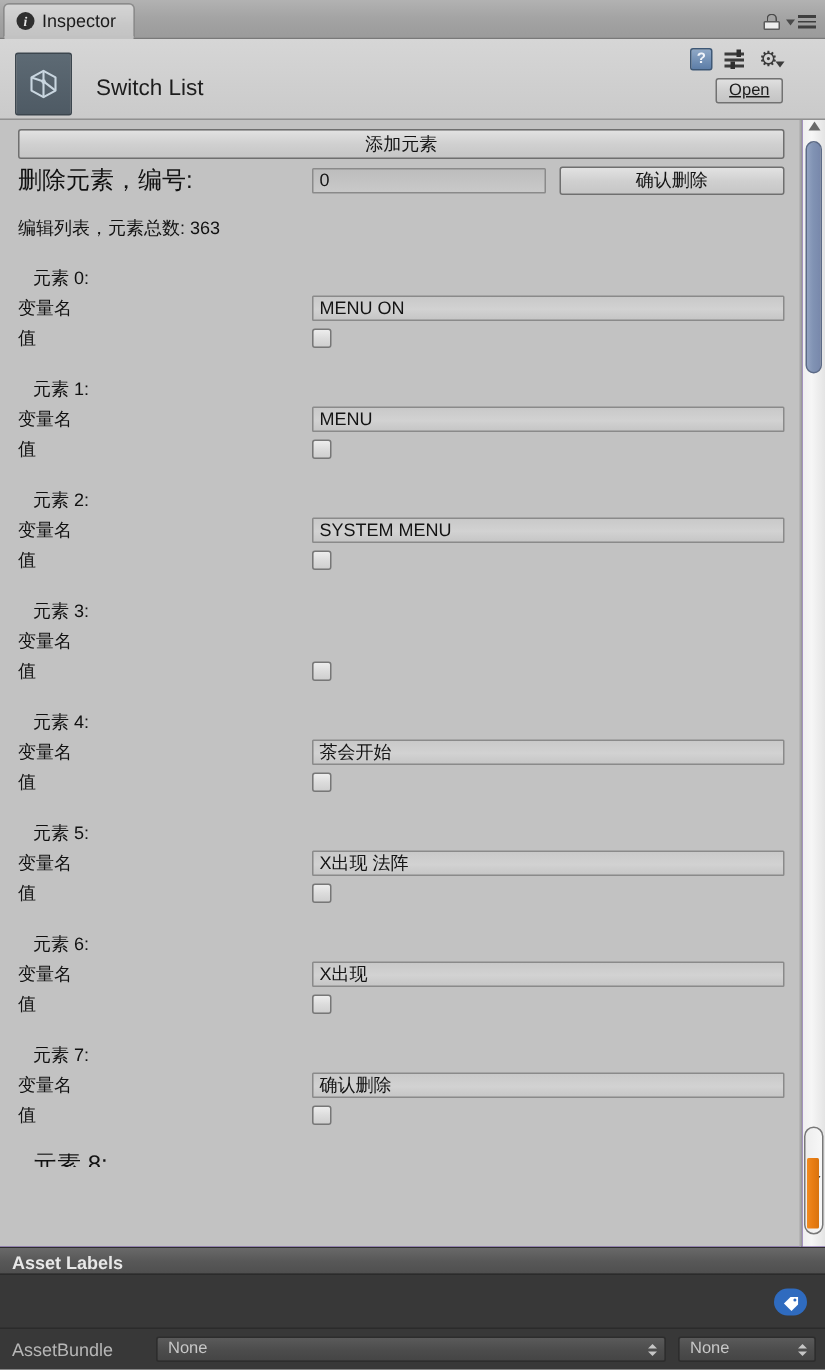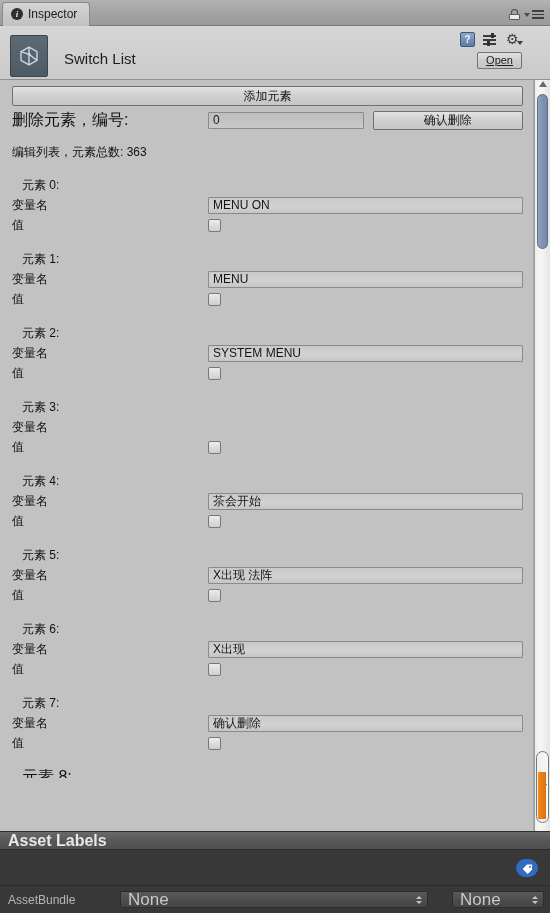--- a/index.html
+++ b/index.html
@@ -399,23 +399,23 @@
   .footer {
     flex: 0 0 auto;
     background: #3c3c3c;
   }
   .labels-bar {
     height: 19px;
     background: linear-gradient(to bottom, #696969 0%, #585858 50%, #4f4f4f 100%);
     border-top: 1px solid #2e2e2e;
     border-bottom: 1px solid #2b2b2b;
     display: flex;
-    align-items: center;
+    align-items: flex-end;
     padding-left: 8px;
-    font-size: 16px;
+    font-size: 12px;
     font-weight: bold;
     color: #e8e8e8;
   }
   .labels-body {
     position: relative;
     height: 36px;
     background: #383838;
     border-bottom: 1px solid #2b2b2b;
   }
   .tag-button {
@@ -429,35 +429,35 @@
     align-items: center;
     justify-content: center;
     cursor: default;
   }
   .bundle-row {
     height: 27px;
     background: #383838;
     display: flex;
     align-items: center;
     padding: 0 6px 0 8px;
-    gap: 24px;
+    gap: 8px;
   }
   .bundle-label {
     font-size: 12px;
     color: #b6b6b6;
     width: 88px;
     flex: 0 0 88px;
   }
   .dropdown {
     position: relative;
     height: 17px;
     background: linear-gradient(to bottom, #5a5a5a 0%, #4c4c4c 55%, #454545 100%);
     border: 1px solid #2d2d2d;
     border-radius: 2px;
-    font-size: 17px;
+    font-size: 11px;
     color: #c8c8c8;
     line-height: 15px;
     padding: 0 18px 0 7px;
     overflow: hidden;
     white-space: nowrap;
     cursor: default;
   }
   .dropdown.primary { flex: 1 1 auto; min-width: 0; }
   .dropdown.secondary { flex: 0 0 92px; width: 92px; }
   .dd-arrows {

